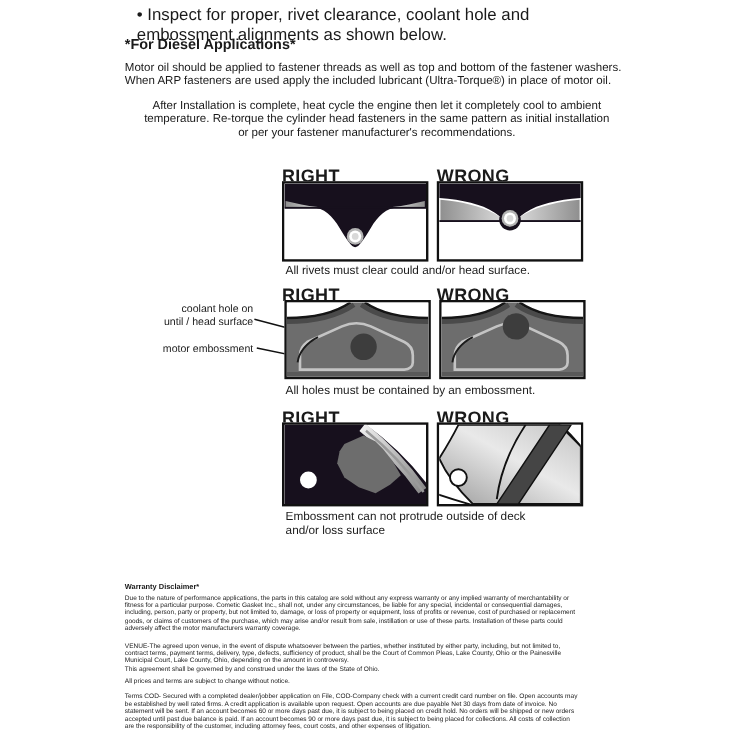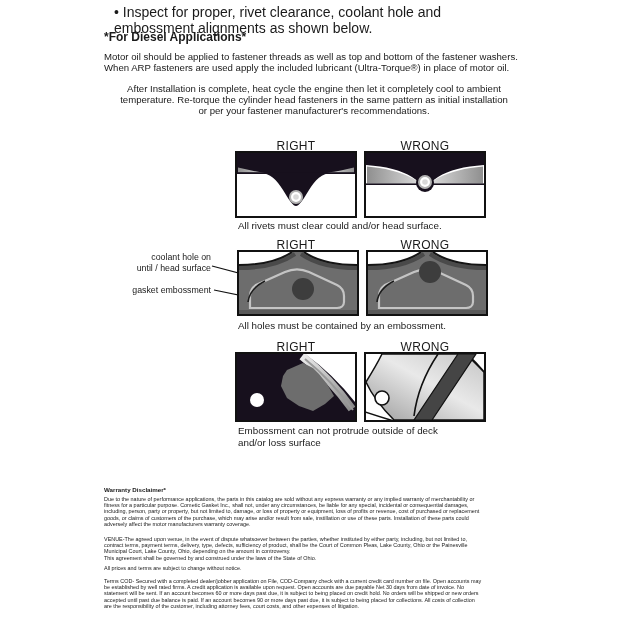--- a/index.html
+++ b/index.html
@@ -6,21 +6,21 @@
   .page{
     position:relative;width:618px;height:618px;background:#fff;overflow:hidden;
     font-family:"Liberation Sans", sans-serif;color:var(--ink,#1a1a1a);
   }
   .abs{position:absolute;}
   .pre{white-space:pre-line;}
   .bullet-line{left:114px;top:4px;font-size:14px;width:410px;}
   .heading{left:104px;top:30px;font-size:12px;font-weight:bold;}
   .body-para{left:104px;top:0;width:420px;font-size:9.6px;line-height:11.2px;}
   .p1{top:51px;} .p2{top:83px;text-align:center;} .note{top:120px;}
-  .rw-header{font-size:12px;font-weight:normal;text-align:center;width:122px;letter-spacing:.3px;}
+  .rw-header{font-size:15px;font-weight:bold;text-align:left;width:122px;letter-spacing:.3px;}
   .panel{width:118px;height:63px;border:2px solid var(--panel_border,#111);background:#fff;}
   .caption{font-size:9.8px;line-height:11.5px;}
   .sidelabel{font-size:8.8px;line-height:10.5px;text-align:right;width:107px;left:104px;}
   .warr-title{left:104px;top:486px;font-size:6.2px;font-weight:bold;}
   .warr{left:104px;top:0;width:414px;font-size:5.45px;line-height:6.2px;}
   svg{display:block;}
   .blk{fill:var(--diagram_black,#17101d);}
 </style>
 </head>
 <body>
@@ -80,21 +80,21 @@
     </svg>
   </div>
 
   <div class="abs caption" style="left:238px;top:220px;">All rivets must clear could and/or head surface.</div>
 
   <div class="abs rw-header" style="left:235px;top:238px;">RIGHT</div>
   <div class="abs rw-header" style="left:364px;top:238px;">WRONG</div>
 
   <div class="abs sidelabel pre" style="top:252px;">coolant hole on
 until / head surface</div>
-  <div class="abs sidelabel" style="top:285px;">gasket embossment</div>
+  <div class="abs sidelabel" style="top:285px;">motor embossment</div>
 
   <svg class="abs" style="left:100px;top:238px;pointer-events:none;" width="420" height="100" viewBox="0 0 420 100">
     <line x1="112" y1="28" x2="203" y2="52" stroke="#111" stroke-width="1.2"></line>
     <line x1="114" y1="52" x2="172" y2="64" stroke="#111" stroke-width="1.2"></line>
   </svg>
 
   <div class="abs panel" style="left:237px;top:250px;height:62px;">
     <svg width="118" height="62" viewBox="0 0 118 62">
       <rect width="118" height="62" fill="#ffffff"></rect>
       <path fill="var(--gasket_gray,#6d6d6d)" d="M0,62 V13 C22,13 40,9 53,0 L65,0 C78,9 96,13 118,13 V62 Z"></path>

